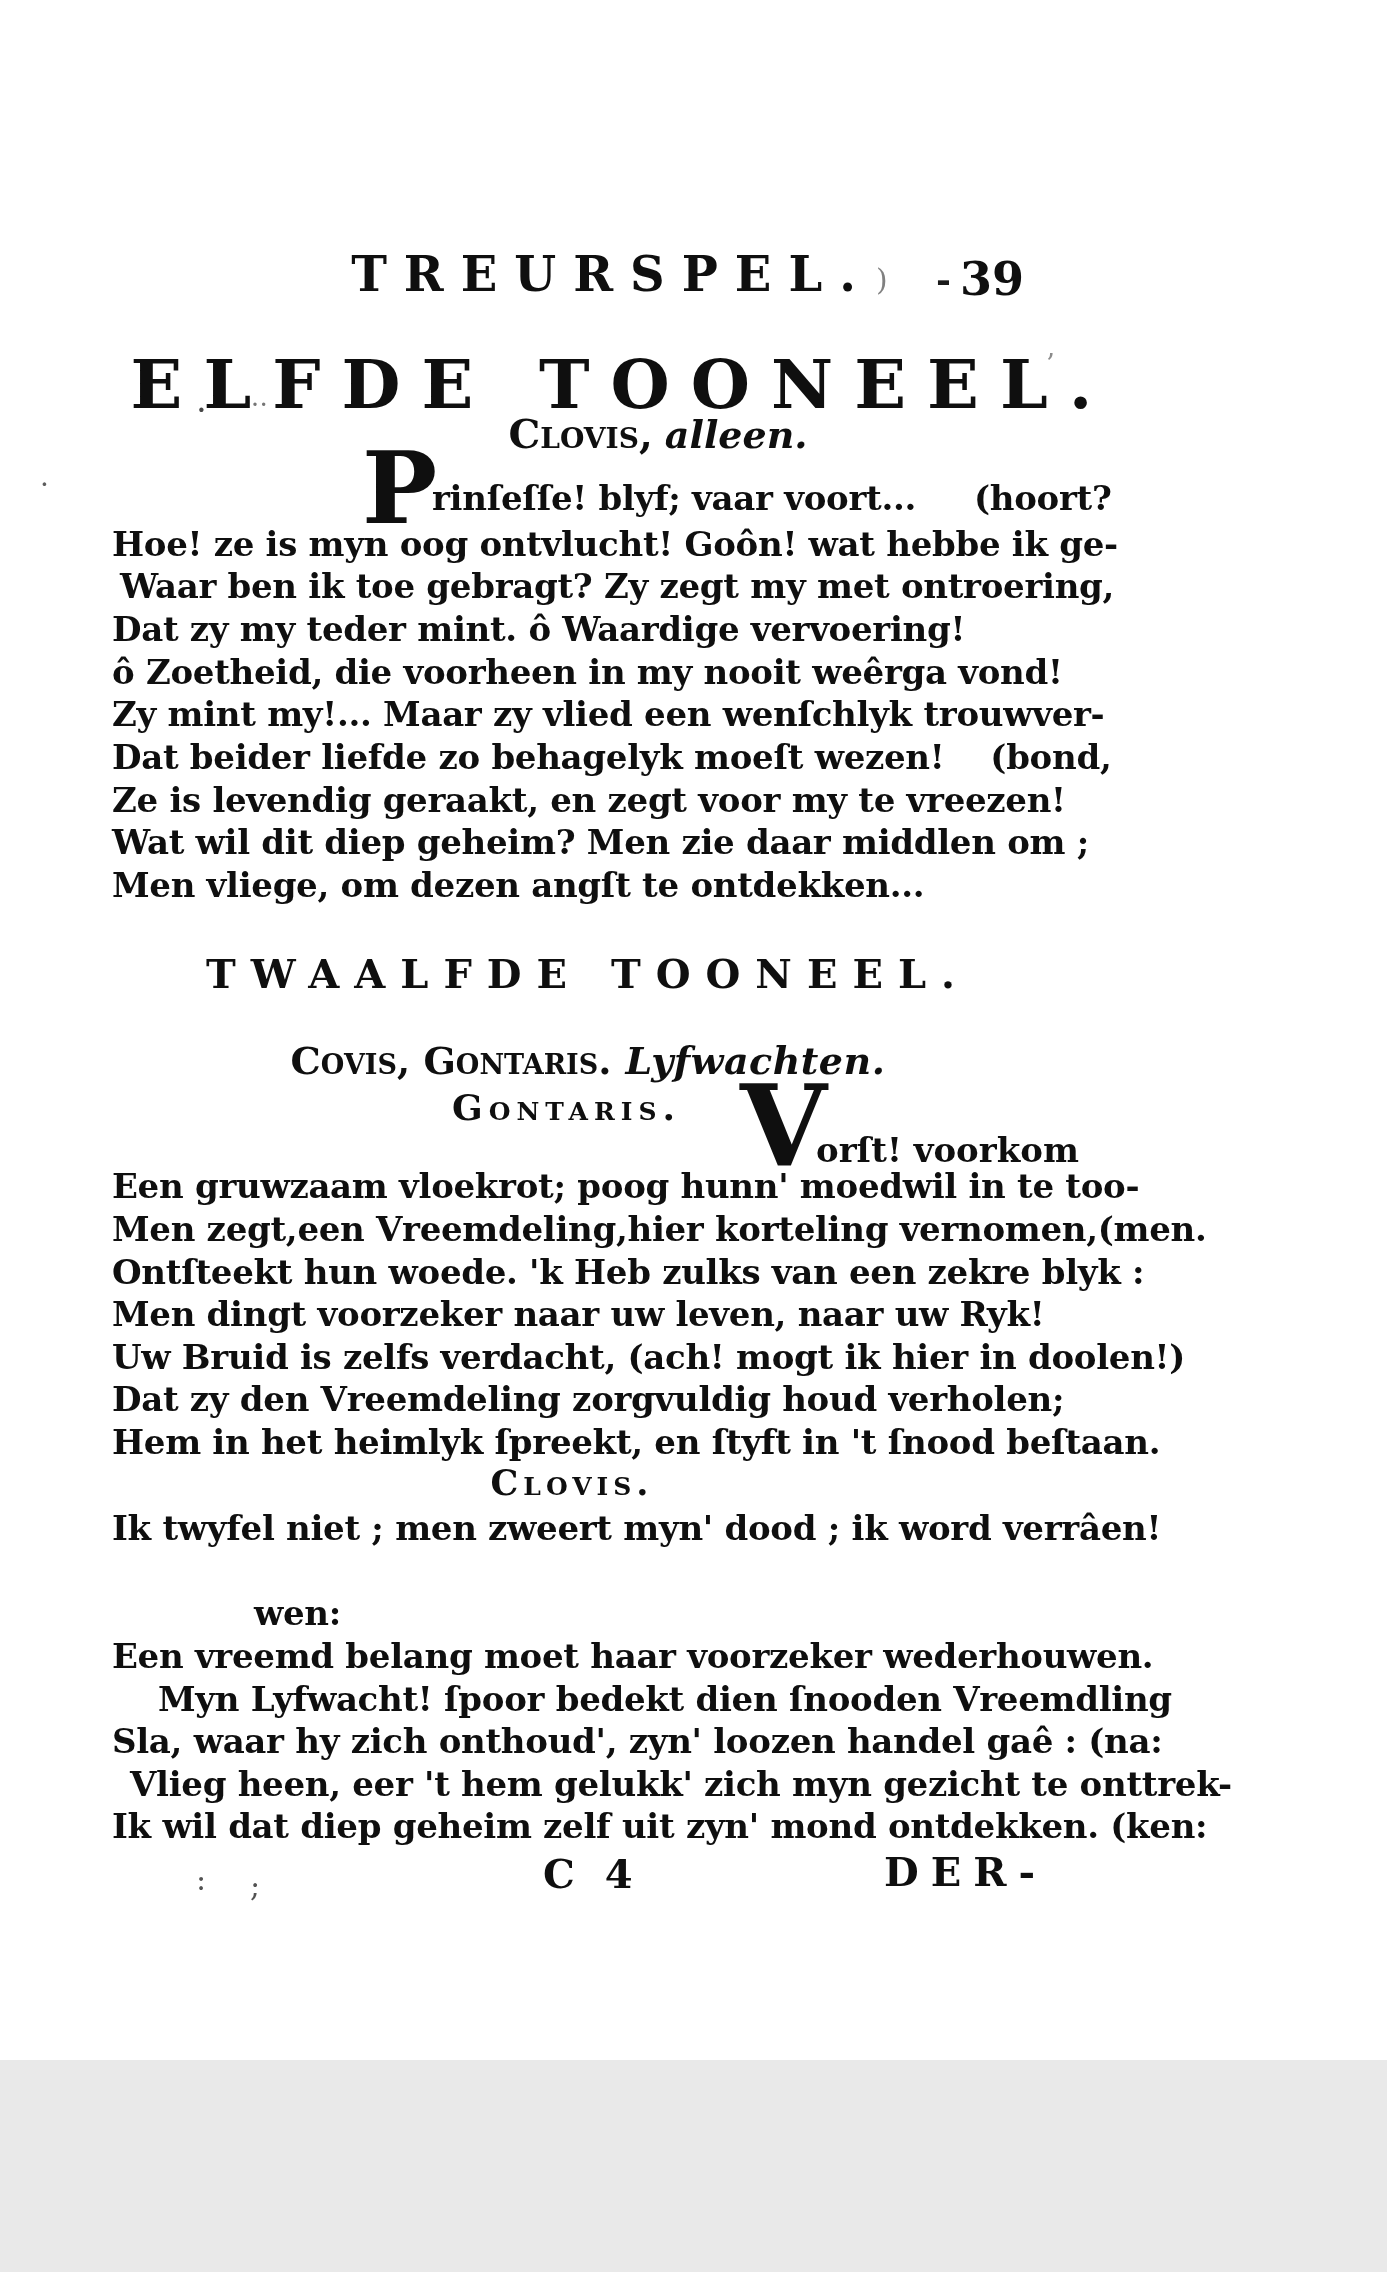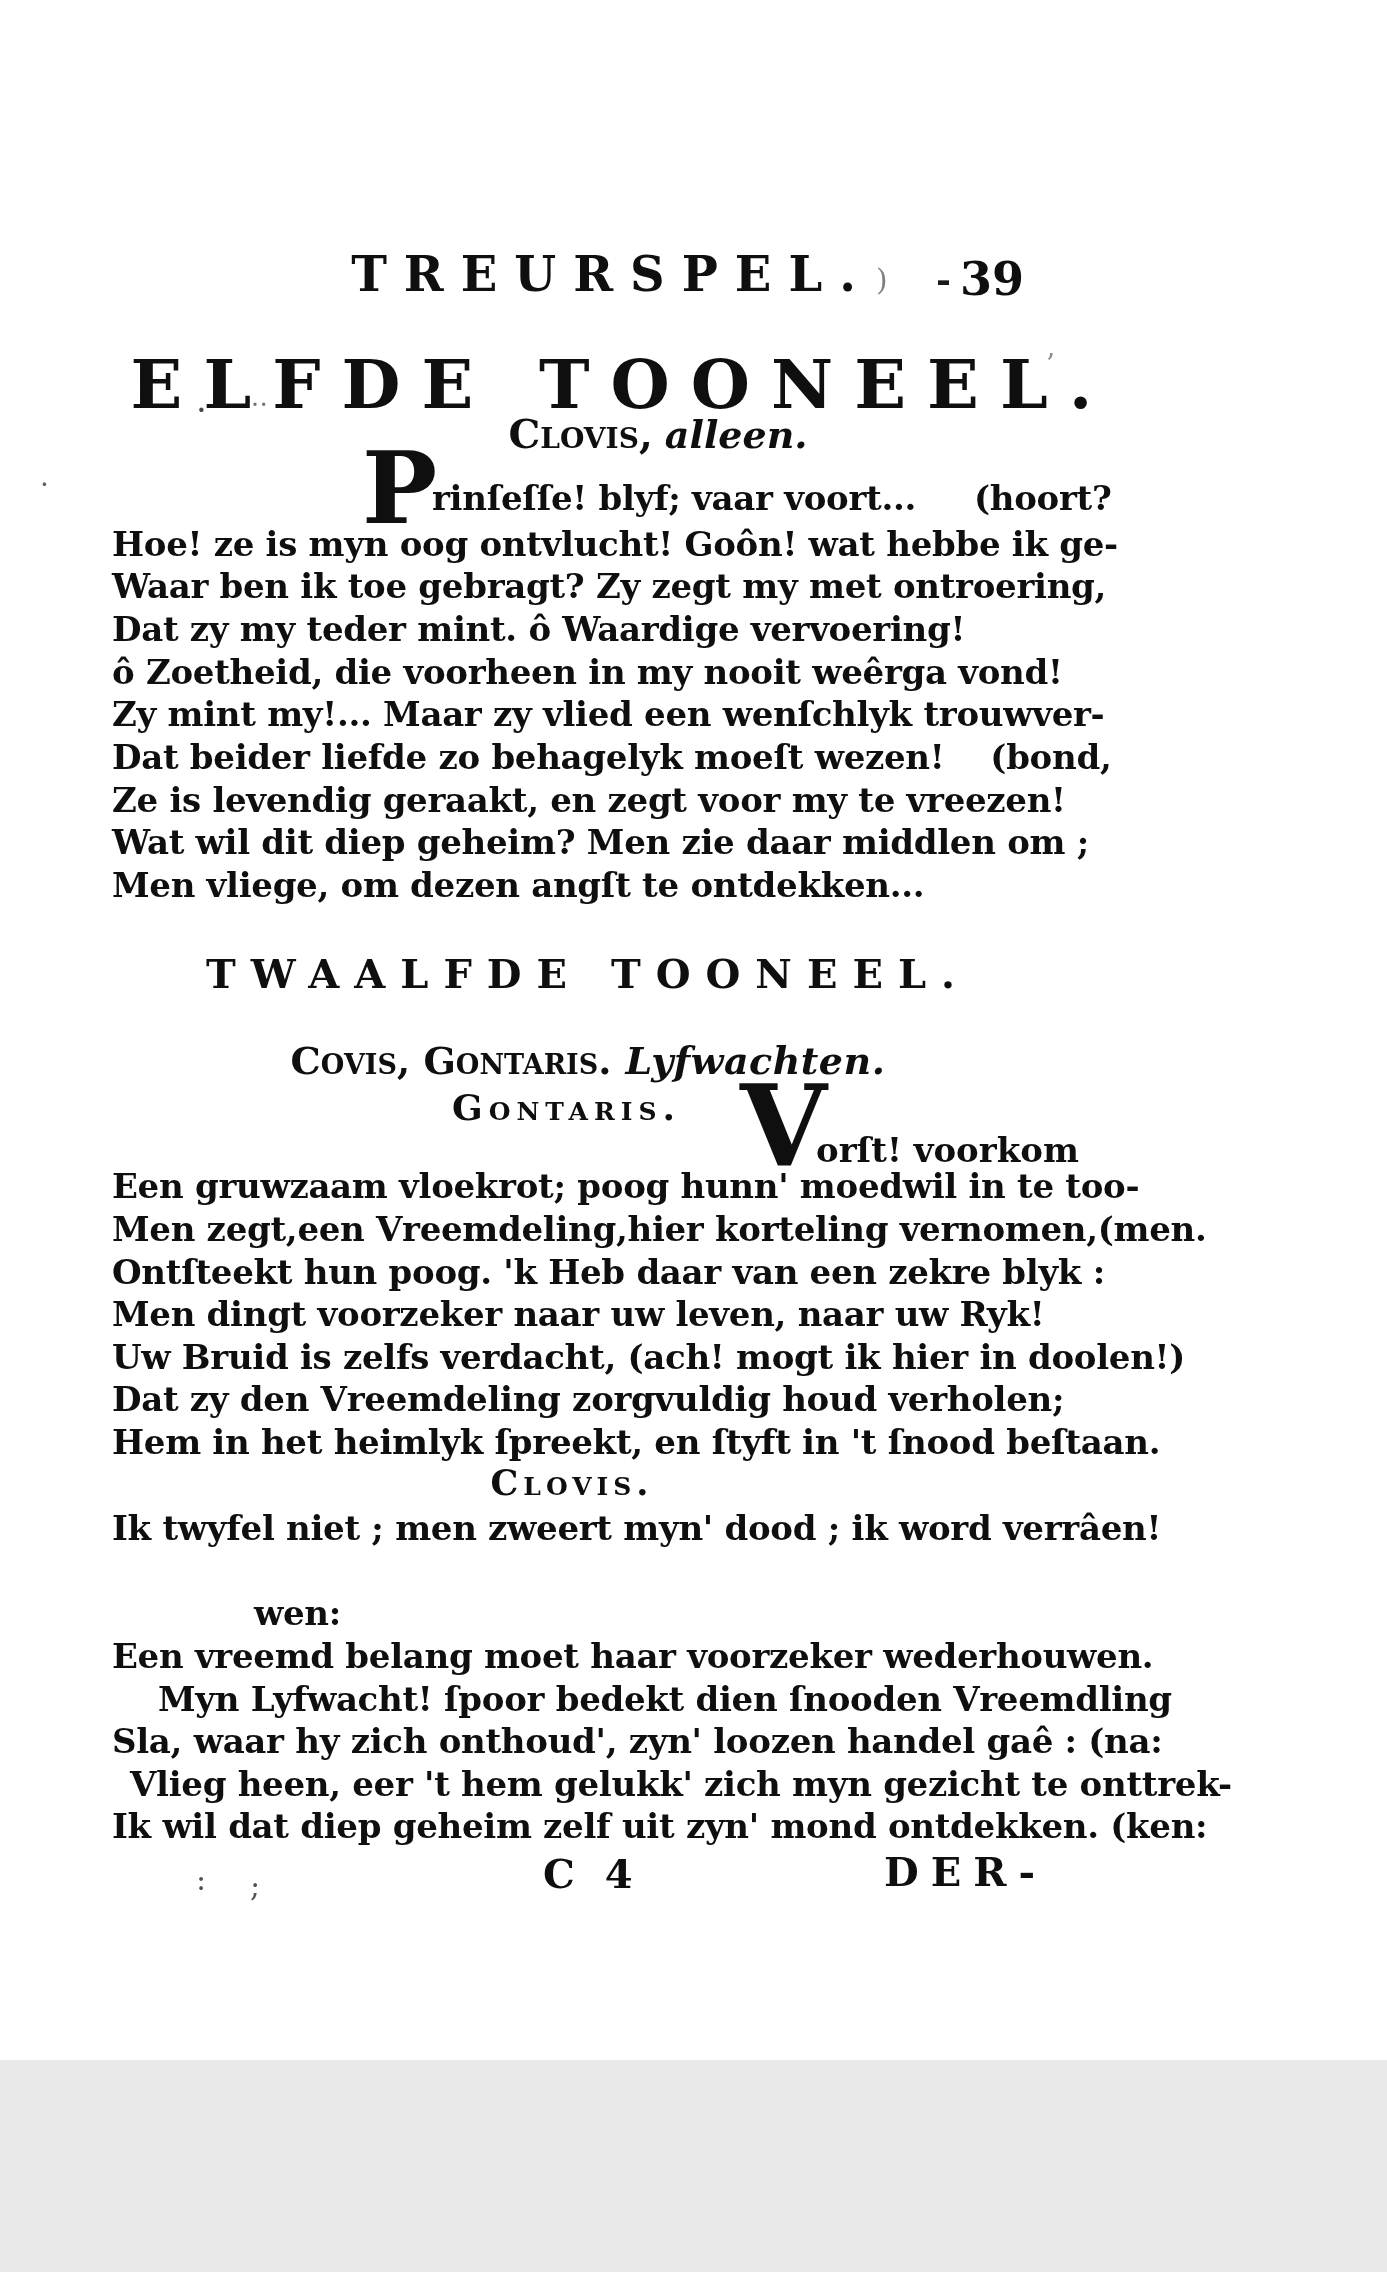--- a/index.html
+++ b/index.html
@@ -24,21 +24,21 @@
   
   .h11{left:622px;top:344px;font-size:68px;letter-spacing:21px;}
   .sp11{left:658px;top:410px;font-size:40px;}
   .sp11 .it{font-size:38px;margin-left:12px;}
   .dc-p{left:362px;top:438px;font-size:100px;line-height:1;}
   .first-line{left:432px;top:478px;font-size:34px;letter-spacing:-0.3px;}
   .gap1{margin-left:58px;}
   .gap2{margin-left:46px;}
 
   .vline{left:112px;font-size:34px;letter-spacing:-0.3px;}
-  .l0{top:524px;} .l1{top:566px;} .l2{top:609px;} .l3{top:652px;}
+  .l0{top:524px;} .l1{top:566px;margin-left:8px;} .l2{top:609px;} .l3{top:652px;}
   .l4{top:694px;} .l5{top:737px;} .l6{top:780px;} .l7{top:822px;} .l8{top:865px;}
 
   
   .h12{left:588px;top:950px;font-size:40px;letter-spacing:15px;}
   .chars12{left:588px;top:1038px;font-size:38px;}
   .chars12 .it{font-size:38px;margin-left:14px;letter-spacing:0.5px;}
   .sp12{left:452px;top:1086px;font-size:36px;letter-spacing:6px;}
   .dc-v{left:740px;top:1070px;font-size:112px;line-height:1;}
   .open12{left:816px;top:1130px;font-size:34px;}
   .m0{top:1166px;} .m1{top:1209px;} .m2{top:1252px;} .m3{top:1294px;}
@@ -99,21 +99,21 @@
   <div class="abs ctr b h12">TWAALFDE TOONEEL.</div>
 
   <div class="abs ctr b chars12"><span class="sc">Covis, Gontaris.</span><span class="it">Lyfwachten.</span></div>
 
   <div class="abs b sc sp12">Gontaris.</div>
   <div class="abs b dc-v">V</div>
   <div class="abs b open12">orſt! voorkom</div>
 
   <div class="abs b vline m0">Een gruwzaam vloekrot; poog hunn' moedwil in te too-</div>
   <div class="abs b vline m1">Men zegt,een Vreemdeling,hier korteling vernomen,(men.</div>
-  <div class="abs b vline m2">Ontſteekt hun poog. 'k Heb daar van een zekre blyk :</div>
+  <div class="abs b vline m2">Ontſteekt hun woede. 'k Heb zulks van een zekre blyk :</div>
   <div class="abs b vline m3">Men dingt voorzeker naar uw leven, naar uw Ryk!</div>
   <div class="abs b vline m4">Uw Bruid is zelfs verdacht, (ach! mogt ik hier in doolen!)</div>
   <div class="abs b vline m5">Dat zy den Vreemdeling zorgvuldig houd verholen;</div>
   <div class="abs b vline m6">Hem in het heimlyk ſpreekt, en ſtyft in 't ſnood beſtaan.</div>
 
   <div class="abs ctr b sc spClovis">Clovis.</div>
 
   <div class="abs b vline n0">Ik twyfel niet ; men zweert myn' dood ; ik word verrâen!</div>
   <div class="abs b vline n2">wen:</div>
   <div class="abs b vline n3">Een vreemd belang moet haar voorzeker wederhouwen.</div>

